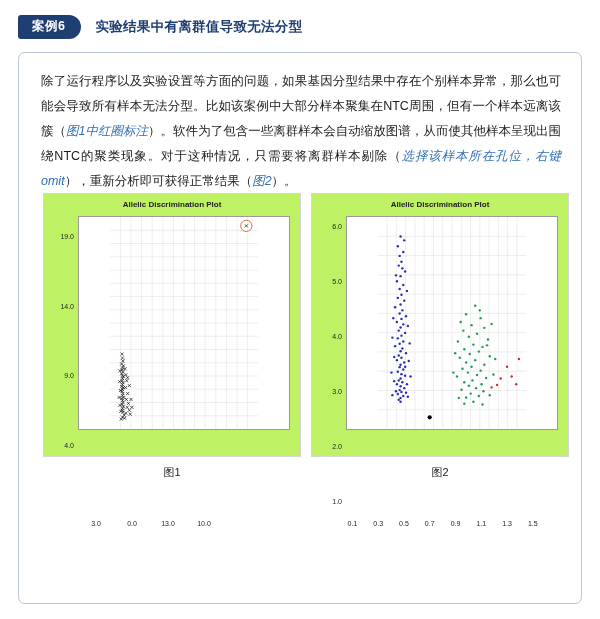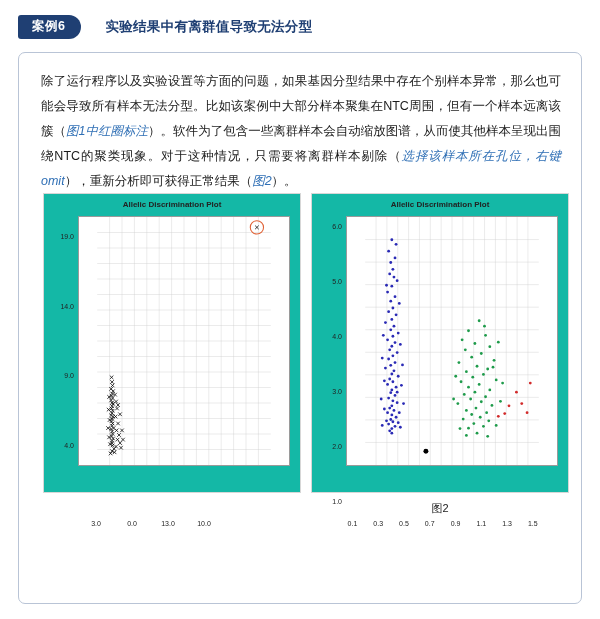--- a/index.html
+++ b/index.html
@@ -35,21 +35,21 @@
     border-radius: 3px 12px 12px 3px;
     margin-left: 18px;
     letter-spacing: 0.5px;
     line-height: 1.1;
     text-align: center;
   }
   .header-title {
     color: #1f3f73;
     font-size: 13.5px;
     font-weight: bold;
-    margin-left: 24px;
+    margin-left: 14px;
     letter-spacing: 0.3px;
   }
 
   
   .card {
     position: absolute;
     left: 18px;
     top: 52px;
     width: 564px;
     height: 552px;
@@ -86,22 +86,22 @@
     position: absolute;
     top: 0;
     width: 258px;
   }
   .figure.left { left: 24px; }
   .figure.right { left: 292px; }
 
   .plot-box {
     position: relative;
     width: 258px;
-    height: 300px;
-    background: #14b8a6;
+    height: 264px;
+    background: #bef264;
     border: 1px solid #d7d7d7;
     box-sizing: border-box;
   }
   .plot-title {
     position: absolute;
     top: 6px;
     left: 0;
     width: 100%;
     text-align: center;
     font-size: 8px;
@@ -250,20 +250,21 @@
           </div>
       <div class="axis-label ylab" style="left: 0px; top: 38.9302px;">19.0</div>
           <div class="axis-label ylab" style="left: 0px; top: 108.698px;">14.0</div>
           <div class="axis-label ylab" style="left: 0px; top: 178.465px;">9.0</div>
           <div class="axis-label ylab" style="left: 0px; top: 248.233px;">4.0</div>
           <div class="axis-label xlab" style="left: 37px; top: 326px;">3.0</div>
           <div class="axis-label xlab" style="left: 73px; top: 326px;">0.0</div>
           <div class="axis-label xlab" style="left: 109px; top: 326px;">13.0</div>
           <div class="axis-label xlab" style="left: 145px; top: 326px;">10.0</div>
         </div>
+      <div class="fig-caption">图1</div>
     </div>
 
     <div class="figure right">
       <div class="plot-box">
         <div class="plot-title">Allelic Discrimination Plot</div>
         <div class="plot-inner" id="plot2">
             <svg class="grid-svg" viewBox="0 0 210 300">
               <line x1="13.125" x2="13.125" y1="0" y2="300" stroke="#cfcfcf" stroke-width="0.5"></line>
               <line x1="26.25" x2="26.25" y1="0" y2="300" stroke="#cfcfcf" stroke-width="0.5"></line>
               <line x1="39.375" x2="39.375" y1="0" y2="300" stroke="#cfcfcf" stroke-width="0.5"></line>

